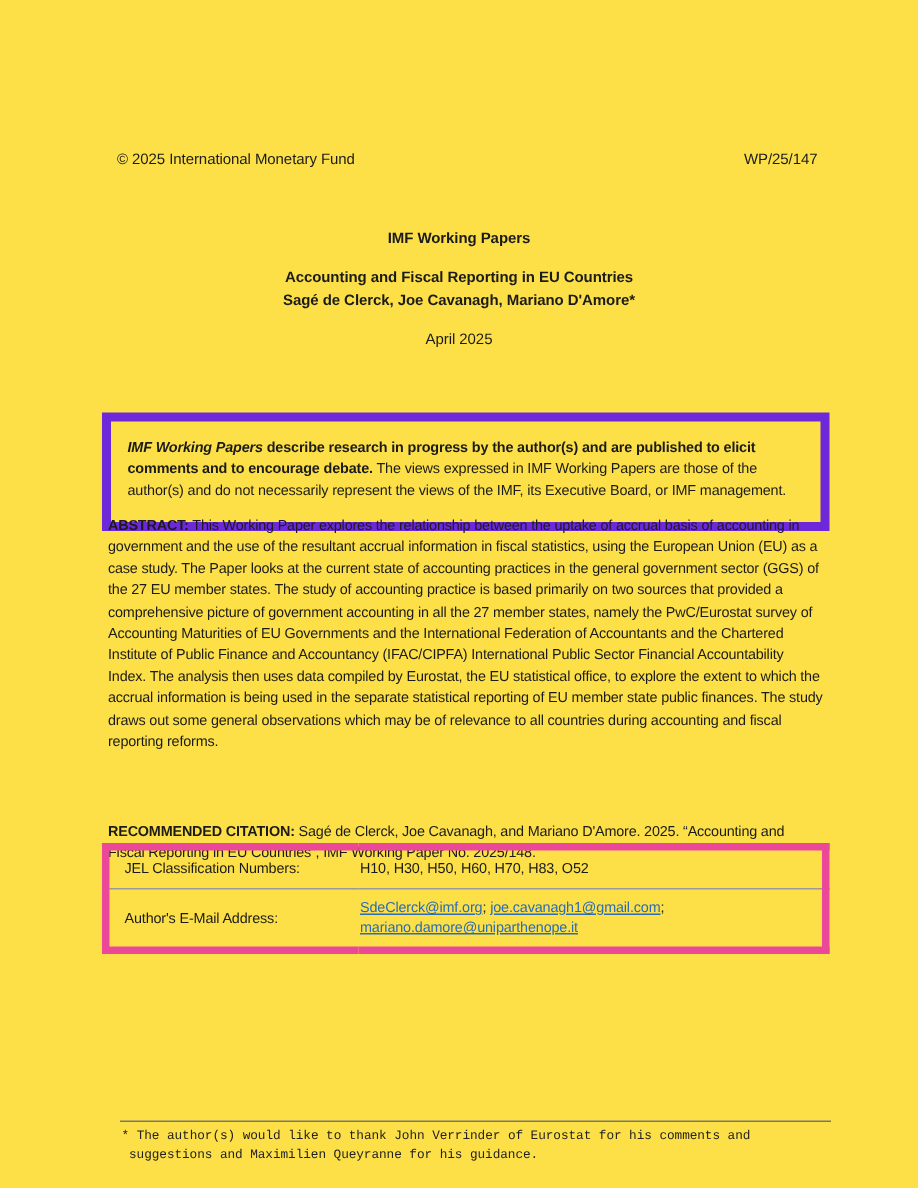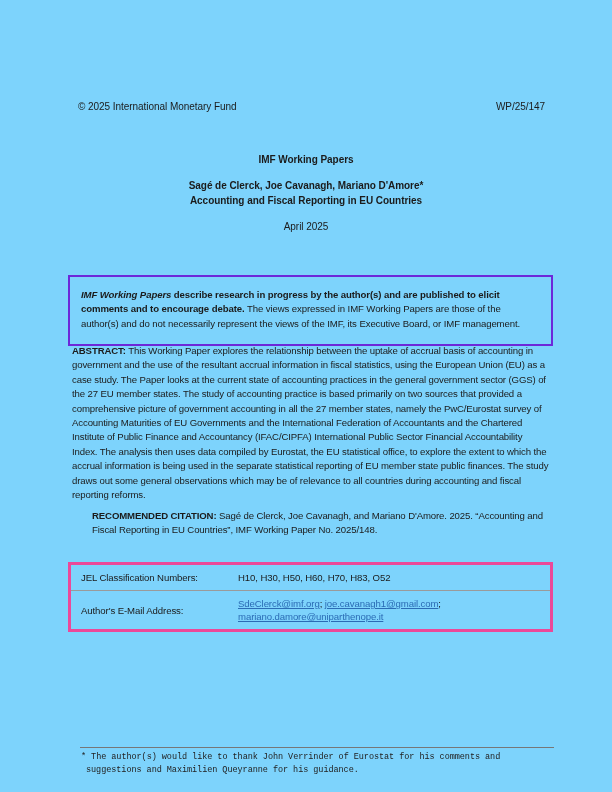--- a/index.html
+++ b/index.html
@@ -1,50 +1,50 @@
 <!DOCTYPE html>
 <html><head>
 <meta charset="utf-8">
 <style>
   html,body{margin:0;padding:0;background:#ffffff;}
   .page{
     position:relative;
     width:612px;height:792px;
-    background:#7dd3fc;
+    background:#fde047;
     font-family:"Liberation Sans","DejaVu Sans",sans-serif;
     color:#1b1b1b;
     overflow:hidden;
   }
   .abs{position:absolute;}
   
   .copyright-row{top:101px;left:78px;width:467px;display:flex;justify-content:space-between;font-size:10px;letter-spacing:-0.05px;}
   
   .header-block{top:152px;left:0;width:612px;text-align:center;font-size:10px;line-height:15px;letter-spacing:-0.05px;}
   .hb-group{margin-top:11px;}
   .bold{font-weight:bold;}
   
   .disclaimer-box{
     top:275px;left:68px;width:485px;box-sizing:border-box;
-    border:2px solid #6d28d9;
+    border:6px solid #6d28d9;
     padding:11px 11px 13px 11px;
     font-size:9.6px;line-height:14.4px;letter-spacing:-0.1px;
   }
   .disclaimer-box .lead-italic{font-weight:bold;font-style:italic;}
   .disclaimer-box .lead-bold{font-weight:bold;}
   
   .abstract{top:344px;left:72px;width:477px;font-size:9.6px;line-height:14.4px;letter-spacing:-0.12px;}
-  .citation{top:509px;left:72px;width:477px;font-size:9.6px;line-height:14.4px;letter-spacing:-0.12px;margin-left:20px;}
+  .citation{top:548px;left:72px;width:477px;font-size:9.6px;line-height:14.4px;letter-spacing:-0.12px;}
   
   .info-table{
     top:562px;left:68px;width:485px;
     border-collapse:collapse;
     font-size:9.6px;line-height:13px;letter-spacing:-0.1px;
   }
   .info-table,.info-table td{border:0;}
-  .info-table{border:3px solid #ec4899;}
+  .info-table{border:5px solid #ec4899;}
   .info-table tr + tr td{border-top:1px solid #9a9a9a;}
   .info-table td{vertical-align:middle;padding-top:6px;padding-bottom:6px;}
   .info-table td.label-cell{width:156px;padding-left:10px;padding-right:0;}
   .info-table td.value-cell{padding-right:8px;}
   .info-table a{color:#2b6cb5;text-decoration:underline;}
   
   .footnote-rule{top:747px;left:80px;width:474px;border-top:1px solid #777777;height:0;}
   .footnote-text{top:751px;left:81px;width:474px;font-size:8.5px;line-height:13px;letter-spacing:-0.05px;padding-left:5px;text-indent:-5px;color:#222;font-family:Liberation Mono, monospace;}
 </style>
 </head>
@@ -53,22 +53,22 @@
 <div class="page">
 
   <div class="abs copyright-row">
     <span>© 2025 International Monetary Fund</span>
     <span>WP/25/147</span>
   </div>
 
   <div class="abs header-block">
     <div class="bold">IMF Working Papers</div>
     <div class="hb-group">
+      <div class="bold">Accounting and Fiscal Reporting in EU Countries</div>
       <div class="bold">Sagé de Clerck, Joe Cavanagh, Mariano D'Amore*</div>
-      <div class="bold">Accounting and Fiscal Reporting in EU Countries</div>
     </div>
     <div class="hb-group">
       <div>April 2025</div>
     </div>
   </div>
 
   <div class="abs disclaimer-box">
     <span class="lead-italic">IMF Working Papers</span><span class="lead-bold"> describe research in progress by the author(s) and are published to elicit comments and to encourage debate.</span><span> The views expressed in IMF Working Papers are those of the author(s) and do not necessarily represent the views of the IMF, its Executive Board, or IMF management.</span>
   </div>
 

